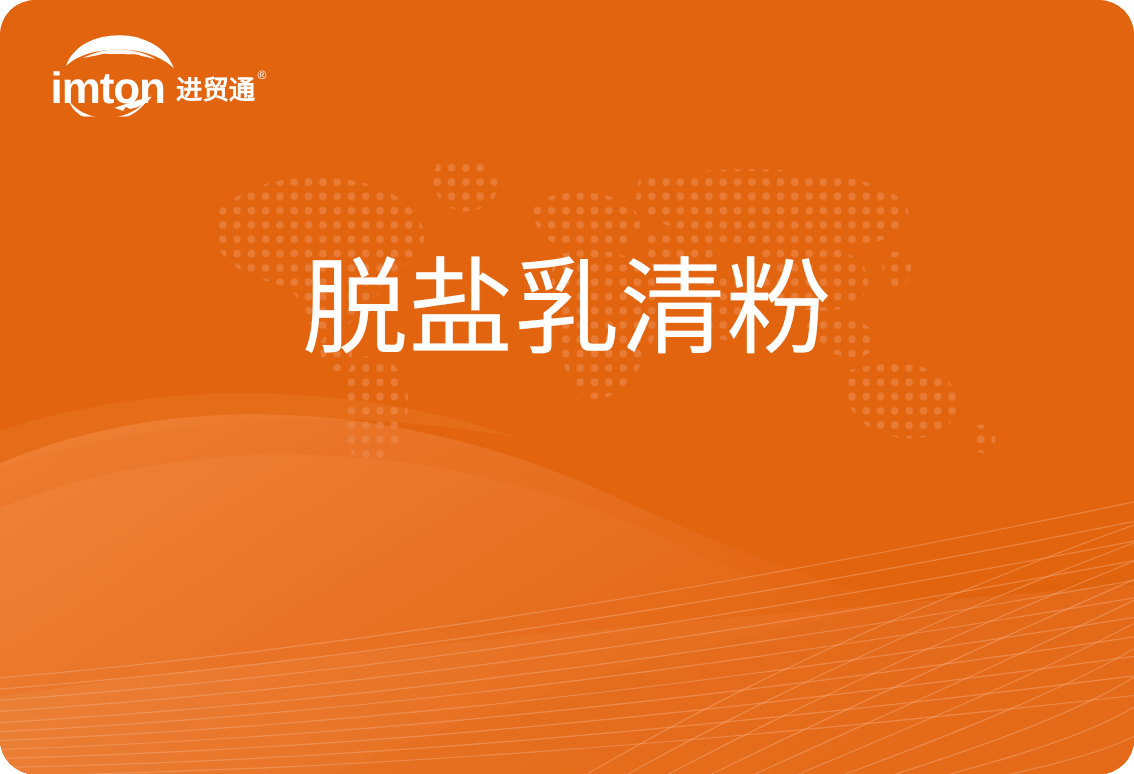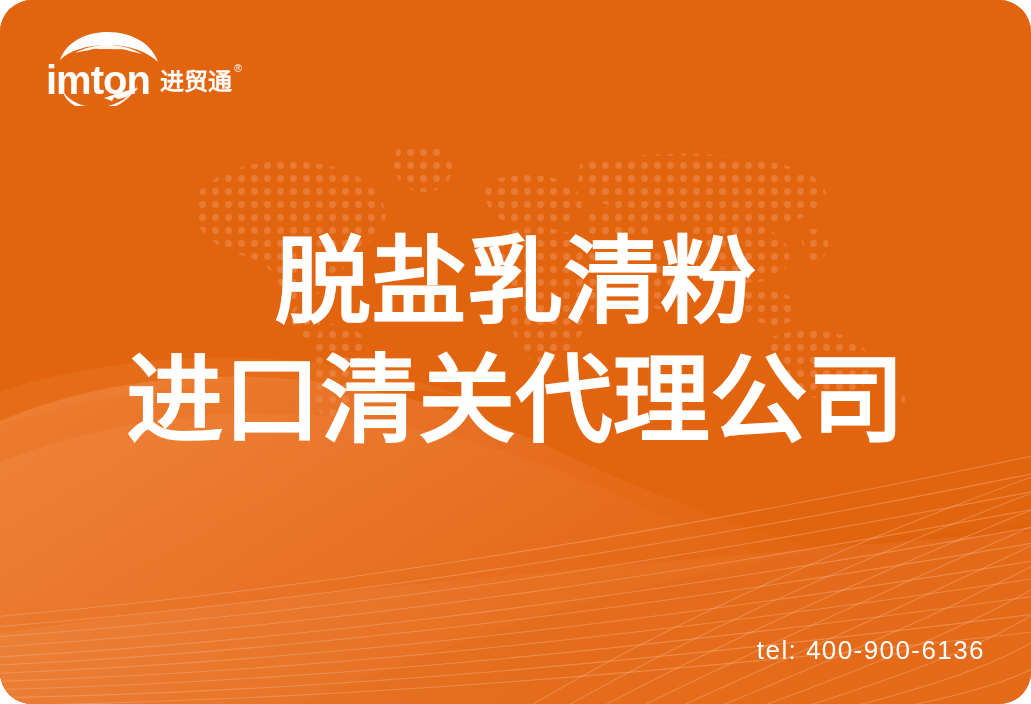--- a/index.html
+++ b/index.html
@@ -58,21 +58,21 @@
     text-align: center;
     color: #ffffff;
     font-family: "Liberation Sans", "DejaVu Sans", sans-serif;
     letter-spacing: 0.02em;
     line-height: 1.17;
     text-shadow: 0 0 1px rgba(255,255,255,0.22);
   }
   .headline-line {
     display: block;
     font-size: 96px;
-    font-weight: 700;
+    font-weight: 400;
     white-space: nowrap;
   }
   .headline-line.line-2 {
     font-size: 97px;
     margin-top: 6px;
   }
 
   
   .tel {
     position: absolute;
@@ -233,18 +233,16 @@
     <g>
       <path d="M 20,60 C 28,74 48,80 66,76 C 82,72 92,62 96,54
                C 90,68 76,78 60,80 C 40,83 24,74 20,60 Z" fill="#ffffff"></path>
       <path d="M 70,66 C 78,62 88,60 96,58 C 92,64 84,68 76,69 Z" fill="#ffffff"></path>
       <path d="M 62,68 L 74,64 L 70,71 Z" fill="#ffffff"></path>
     </g>
   </svg>
 
   <div class="headline">
     <span class="headline-line line-1">脱盐乳清粉</span>
-    <span class="headline-line line-2">进口清关代理公司</span>
   </div>
 
-  <div class="tel">tel: 400-900-6136</div>
 
 </div>
 
 </body></html>

